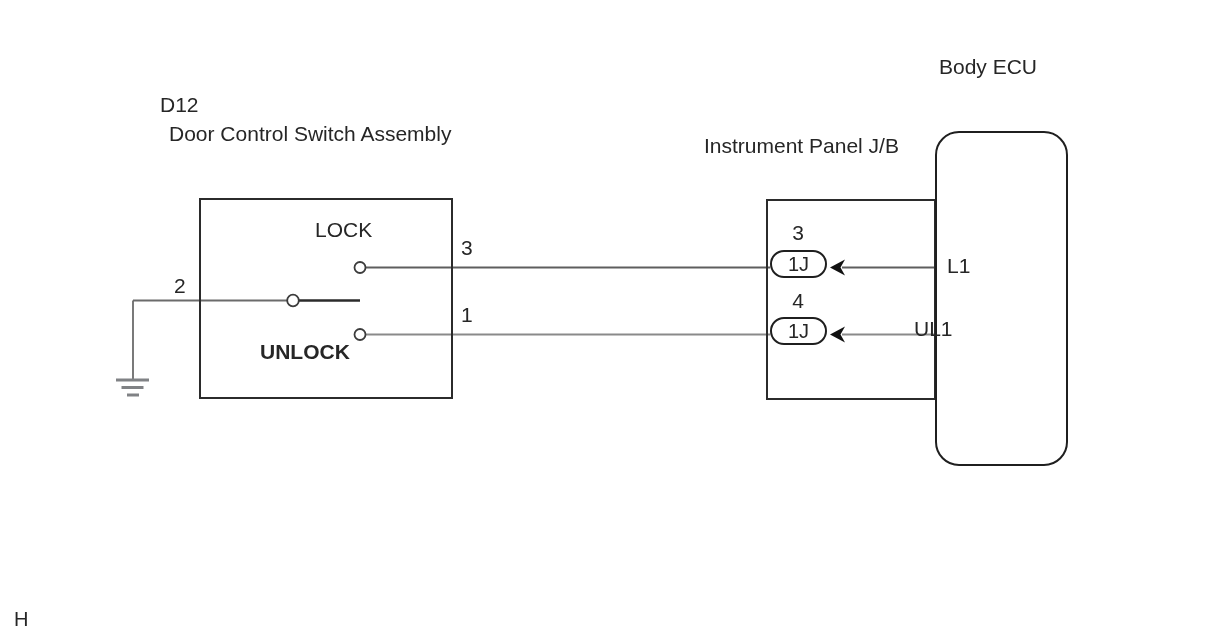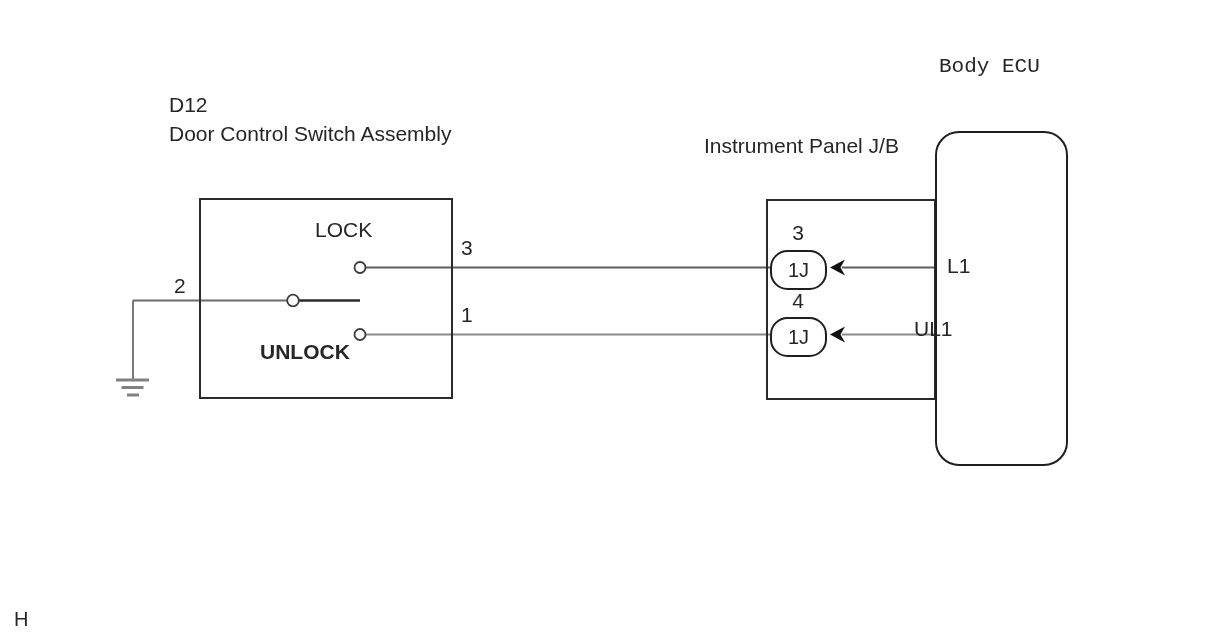--- a/index.html
+++ b/index.html
@@ -36,21 +36,21 @@
   #ecu-box {
     left: 935px; top: 131px; width: 133px; height: 335px;
     border: 2.4px solid #1f1f1f;
     border-radius: 24px;
     background: #ffffff;
     box-sizing: border-box;
   }
   .stadium {
     position: absolute;
     z-index: 3;
-    width: 57px; height: 40px;
+    width: 57px; height: 28px;
     border: 2.4px solid #1f1f1f;
     border-radius: 17.5px;
     background: #ffffff;
     box-sizing: border-box;
     display: flex;
     align-items: center;
     justify-content: center;
     font-size: 20px;
     color: #262626;
   }
@@ -100,25 +100,25 @@
   <div id="jb-box" class="box"></div>
   <div id="ecu-box" class="box"></div>
 
   <div id="connector-1j-top" class="stadium">
     <span>1J</span>
   </div>
   <div id="connector-1j-bottom" class="stadium">
     <span>1J</span>
   </div>
 
-  <div class="lbl" style="left:169px; top:94px;">D12</div>
+  <div class="lbl" style="left:160px; top:94px;">D12</div>
   <div class="lbl" style="left:704px; top:135px;">Instrument Panel J/B</div>
 
   <div class="lbl" style="left:169px; top:123px;">Door Control Switch Assembly</div>
-  <div class="lbl" style="left:939px; top:56px;font-family:Liberation Mono, monospace;">Body ECU</div>
+  <div class="lbl" style="left:939px; top:56px;">Body ECU</div>
 
   <div class="lbl" style="left:279px; top:219px;margin-left:36px;">LOCK</div>
   <div class="lbl" style="left:260px; top:341px;font-weight:bold;">UNLOCK</div>
 
   <div class="lbl" style="left:174px; top:275px;">2</div>
   <div class="lbl" style="left:461px; top:237px;">3</div>
   <div class="lbl" style="left:461px; top:304px;">1</div>
 
   <div class="lbl centered" style="left:798px; top:222px;">3</div>
   <div class="lbl centered" style="left:798px; top:290px;">4</div>

